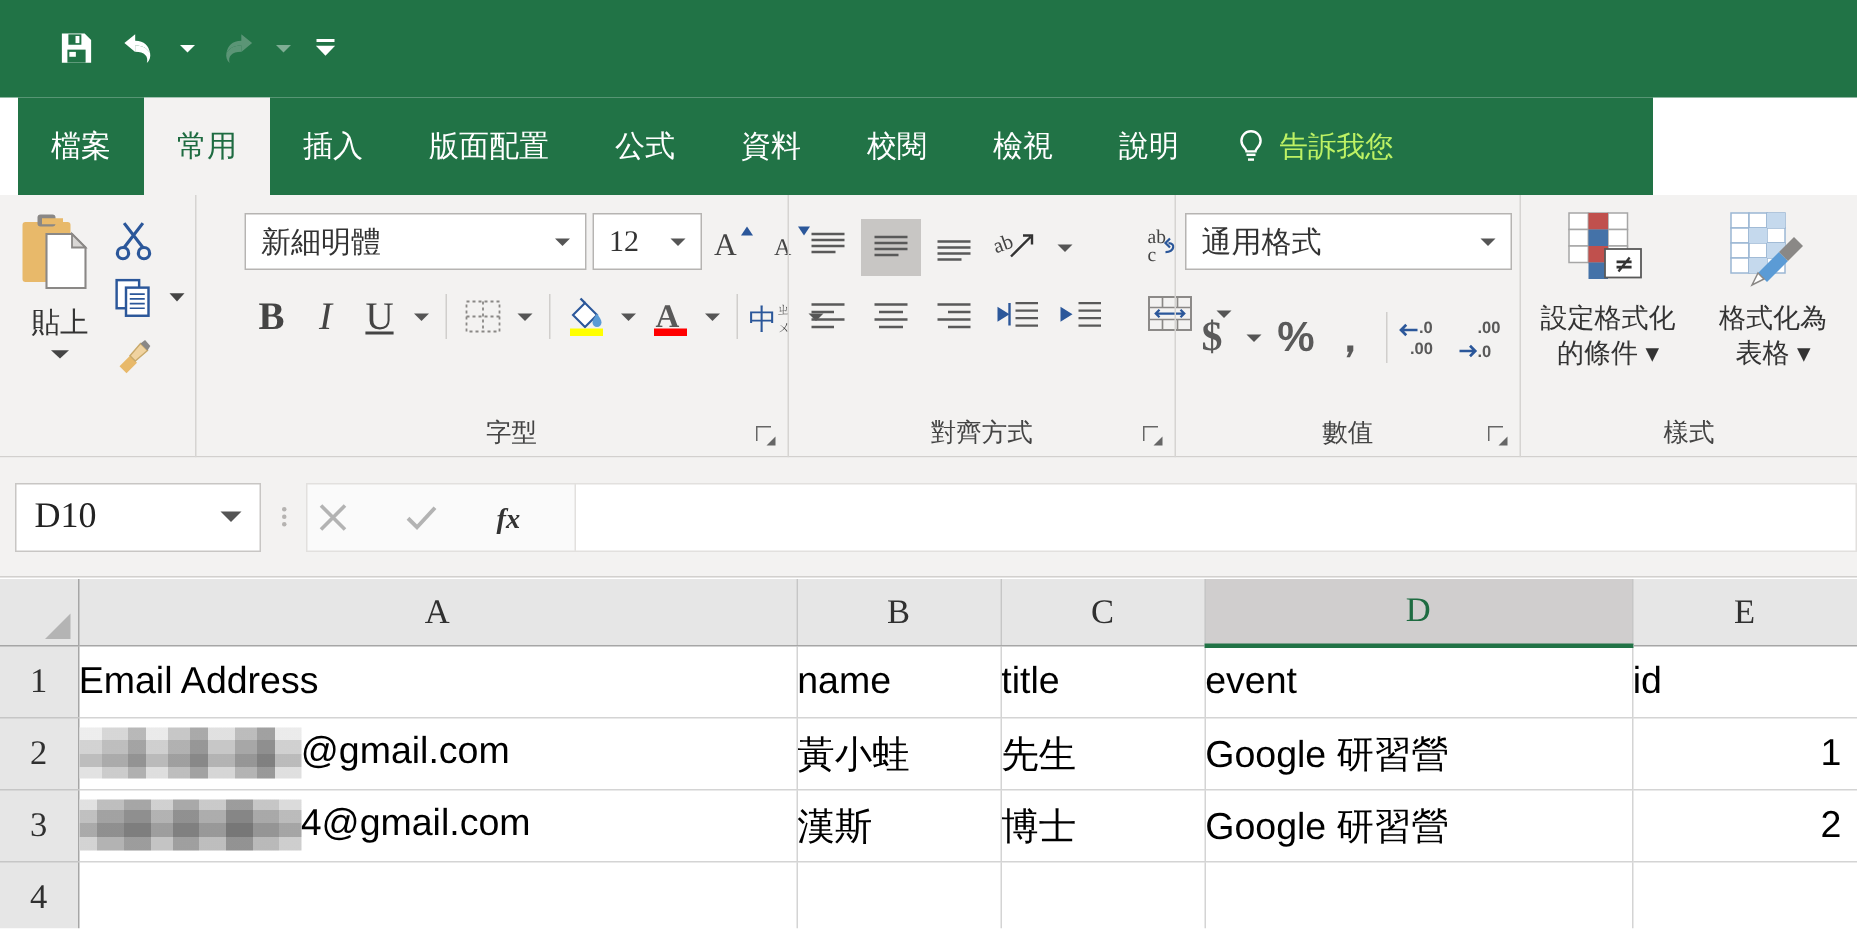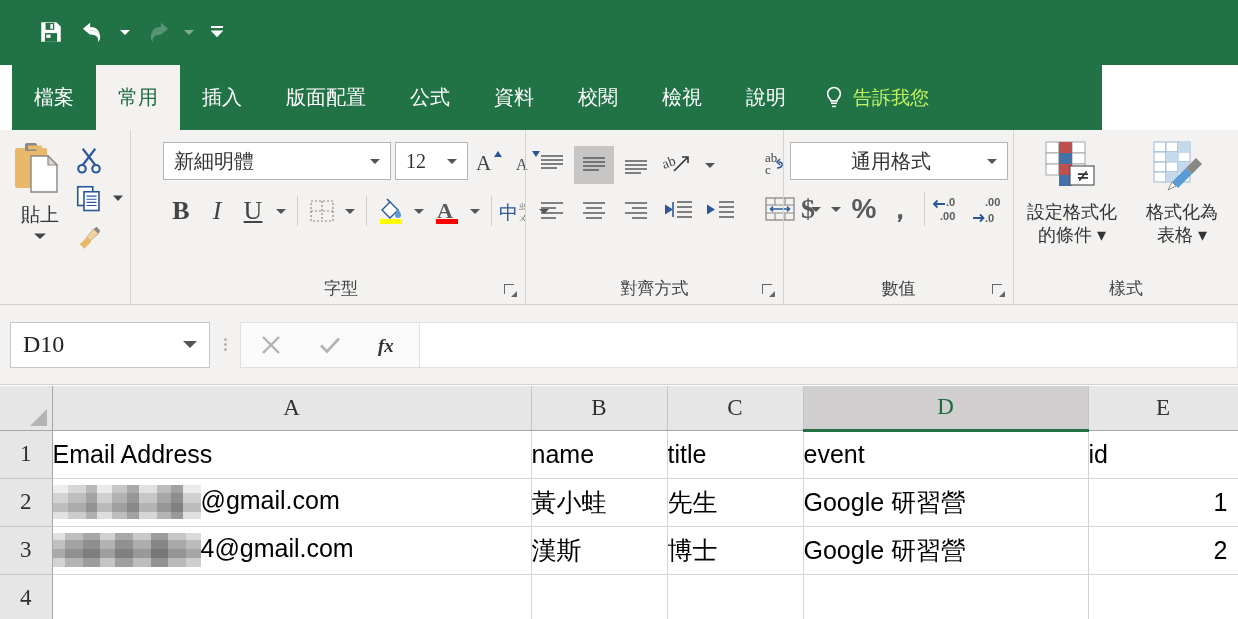--- a/index.html
+++ b/index.html
@@ -114,21 +114,21 @@
   
   .g-align { width: 258px; }
   .al-grid { display: flex; flex-direction: column; gap: 6px; padding-top: 6px; }
   .al-row { display: flex; align-items: center; gap: 2px; }
   .al-btn { width: 40px; height: 38px; display: flex; align-items: center;
             justify-content: center; cursor: pointer; }
   .al-btn.sel { background: #c8c6c4; }
 
   
   .g-num { width: 230px; }
-  .num-col { display: flex; flex-direction: column; gap: 8px; padding-top: 4px; text-align: center; }
+  .num-col { display: flex; flex-direction: column; gap: 24px; padding-top: 4px; }
   .numfmt { width: 218px; }
   .num-row { display: flex; align-items: center; }
   .num-btn { height: 40px; min-width: 36px; display: flex; align-items: center;
              justify-content: center; cursor: pointer; font-size: 28px;
              color: #5a5a5a; font-weight: bold; }
 
   
   .g-styles { width: 225px; }
   .sty-row { display: flex; align-items: flex-start; gap: 6px; padding-top: 2px; }
   .sty-btn { width: 104px; display: flex; flex-direction: column;
@@ -136,38 +136,38 @@
   .sty-lbl { font-size: 18px; color: #333; text-align: center; line-height: 1.25;
              margin-top: 3px; white-space: nowrap; }
 
   
   .fxbar {
     position: absolute; left: 0; top: 305px; width: 1238px; height: 80px;
     background: #f3f2f1; display: flex; align-items: center;
     border-bottom: 1px solid #d2d0ce;
   }
   .namebox {
-    margin-left: 10px; width: 200px; height: 46px; background: #fff;
+    margin-left: 10px; width: 164px; height: 46px; background: #fff;
     border: 1px solid #c8c6c4; display: flex; align-items: center;
     padding: 0 6px 0 12px; cursor: pointer;
   }
   .namebox .nv { flex: 1; font-size: 24px; color: #222;
                  font-family: "Liberation Serif", serif; }
   .nb-caret { width: 0; height: 0; border-left: 7px solid transparent;
               border-right: 7px solid transparent; border-top: 7px solid #555;
               margin-right: 6px; }
   .grip { width: 30px; display: flex; align-items: center; justify-content: center; }
   .grip i { display: block; width: 3px; height: 3px; background: #b5b3b1;
             margin: 2px 0; border-radius: 50%; }
   .fxbtns {
     width: 180px; height: 46px; background: #fafafa; border: 1px solid #e2e0de;
     display: flex; align-items: center; justify-content: space-around;
   }
   .fxb { width: 52px; height: 44px; display: flex; align-items: center;
-         justify-content: center; cursor: pointer; }
+         justify-content: flex-start; cursor: pointer; }
   .fxinput {
     flex: 1; height: 46px; background: #fff; border: 1px solid #e2e0de;
     border-left: none; margin-right: 0px;
   }
 
   
   .grid { position: absolute; left: 0; top: 386px; width: 1238px; height: 233px;
           background: #fff; overflow: hidden; }
   .gtable { border-collapse: collapse; table-layout: fixed; width: 1238px; }
   .gtable td, .gtable th { padding: 0; margin: 0; }

